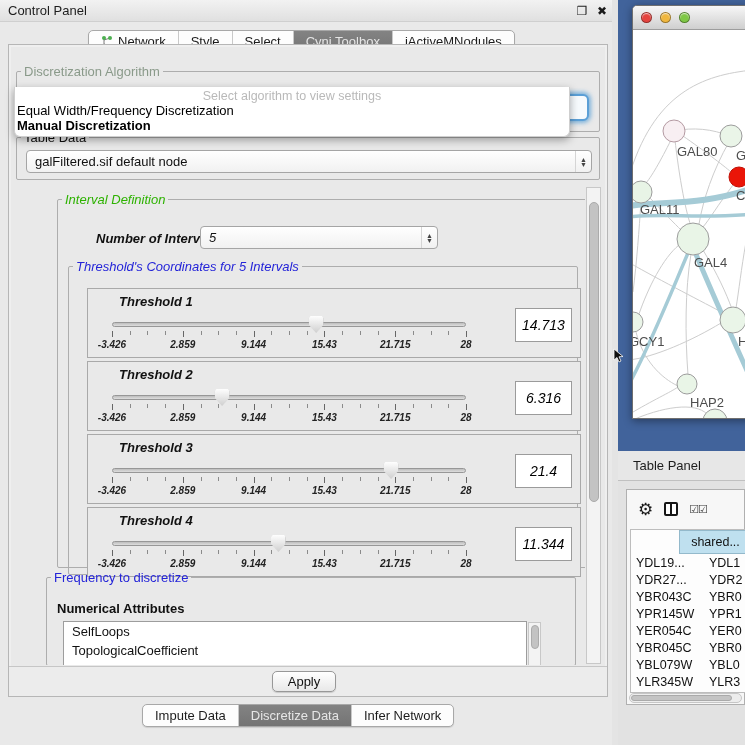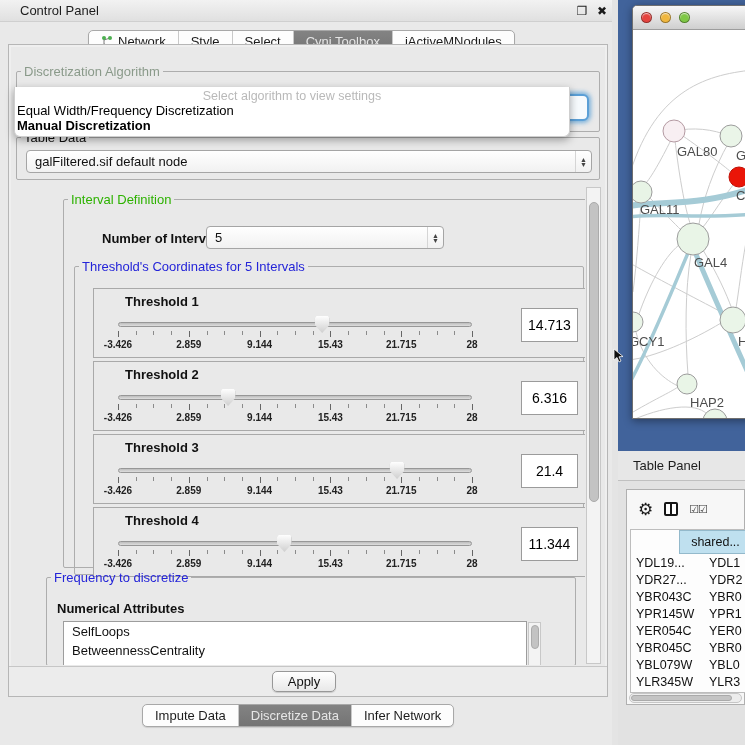--- a/index.html
+++ b/index.html
@@ -5,21 +5,21 @@
   * { margin:0; padding:0; box-sizing:border-box; }
   html,body { width:745px; height:745px; overflow:hidden; background:#e4e4e4;
               font-family:"Liberation Sans", sans-serif; }
   .abs { position:absolute; }
   #stage { position:relative; width:745px; height:745px; }
 
   
   #left-panel { left:0; top:0; width:612px; height:745px; background:#e9e9e9; }
   #titlebar { left:0; top:0; width:612px; height:22px; background:linear-gradient(#f2f2f2,#e0e0e0);
               border-bottom:1px solid #cfcfcf; display:flex; align-items:center; }
-  #titlebar .title { font-size:13px; color:#1d1d1d; padding-left:20px; flex:1; }
+  #titlebar .title { font-size:13px; color:#1d1d1d; padding-left:8px; flex:1; }
   #titlebar .tb-icn { font-size:12px; color:#1a1a1a; width:20px; text-align:center; cursor:default; }
 
   .segbar { display:flex; border:1px solid #a8a8a8; border-radius:5px; background:#fdfdfd; overflow:hidden;
             box-shadow:0 1px 1px rgba(0,0,0,.12); }
   .seg { font-size:13px; color:#1c1c1c; padding:3px 12px; border-right:1px solid #c9c9c9;
          display:flex; align-items:center; gap:5px; white-space:nowrap; cursor:default; }
   .seg:last-child { border-right:none; }
   .seg.sel { background:linear-gradient(#838383,#747474); color:#e6e6e6; }
   #top-tabs { left:88px; top:30px;text-align:right; }
   #bottom-tabs { left:142px; top:704px; }
@@ -190,21 +190,21 @@
     <div class="combo abs" style="left:26px;top:150px;width:566px;height:23px;">
       <span class="ctext">galFiltered.sif default node</span>
       <span class="spin">
           <span>▲</span>
           <span>▼</span>
         </span>
     </div>
 
     <div id="viewport" class="abs">
 
-      <fieldset class="grp" style="left:50px;top:6px;width:604px;height:376px;">
+      <fieldset class="grp" style="left:44px;top:6px;width:604px;height:376px;font-style:italic;">
         <legend class="lg-green">Interval Definition</legend>
 
         <span class="abs bold" style="left:38px;top:24px;font-size:13px;color:#111;">Number of Intervals</span>
         <div class="combo" style="left:142px;top:19px;width:238px;height:23px;">
           <span class="ctext">5</span>
           <span class="spin">
               <span>▲</span>
               <span>▼</span>
             </span>
         </div>
@@ -366,20 +366,21 @@
               </div>
             </div>
         </fieldset>
       </fieldset>
 
       <fieldset class="grp" style="left:33px;top:384px;width:530px;height:96px;">
         <legend class="lg-blue">Frequency to discretize</legend>
         <span class="abs bold" style="left:10px;top:16px;font-size:13px;color:#111;">Numerical Attributes</span>
         <div id="attr-list">
             <div>SelfLoops</div>
+            <div>TopologicalCoefficient</div>
             <div>BetweennessCentrality</div>
           </div>
         <div id="attr-sb" class="vsb">
             <span class="thumb abs"></span>
           </div>
       </fieldset>
 
     </div>
 
     <div id="main-sb" class="abs vsb">

